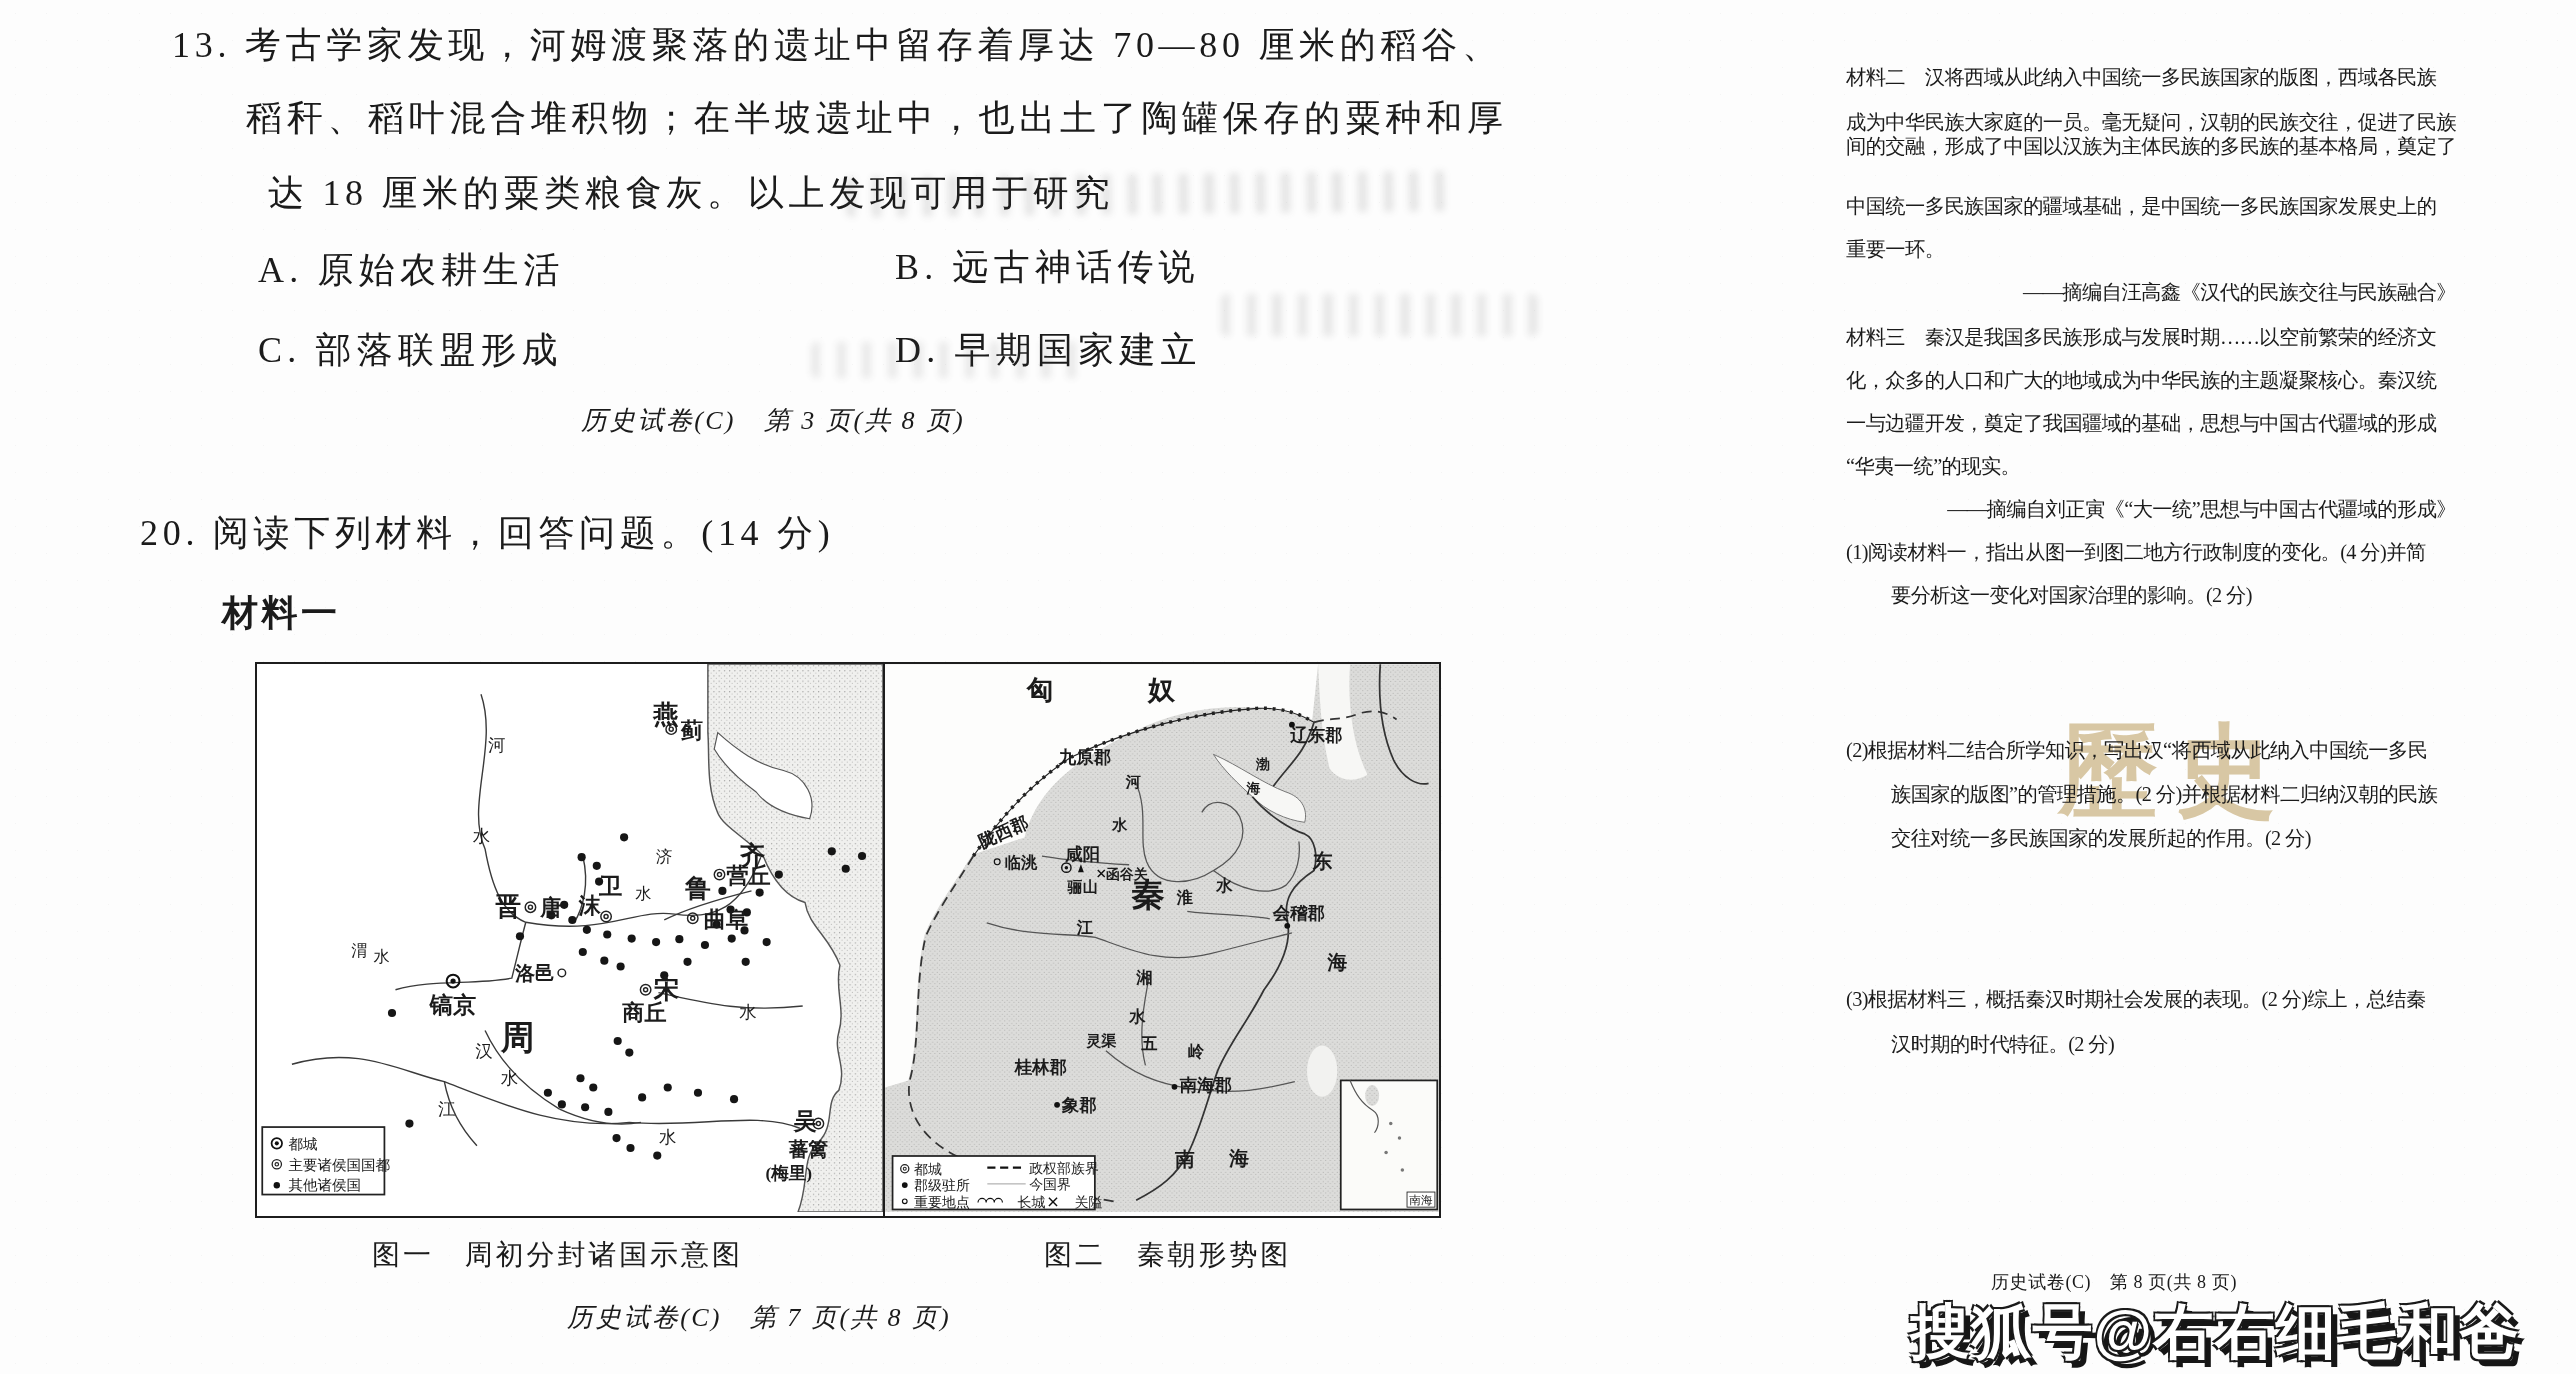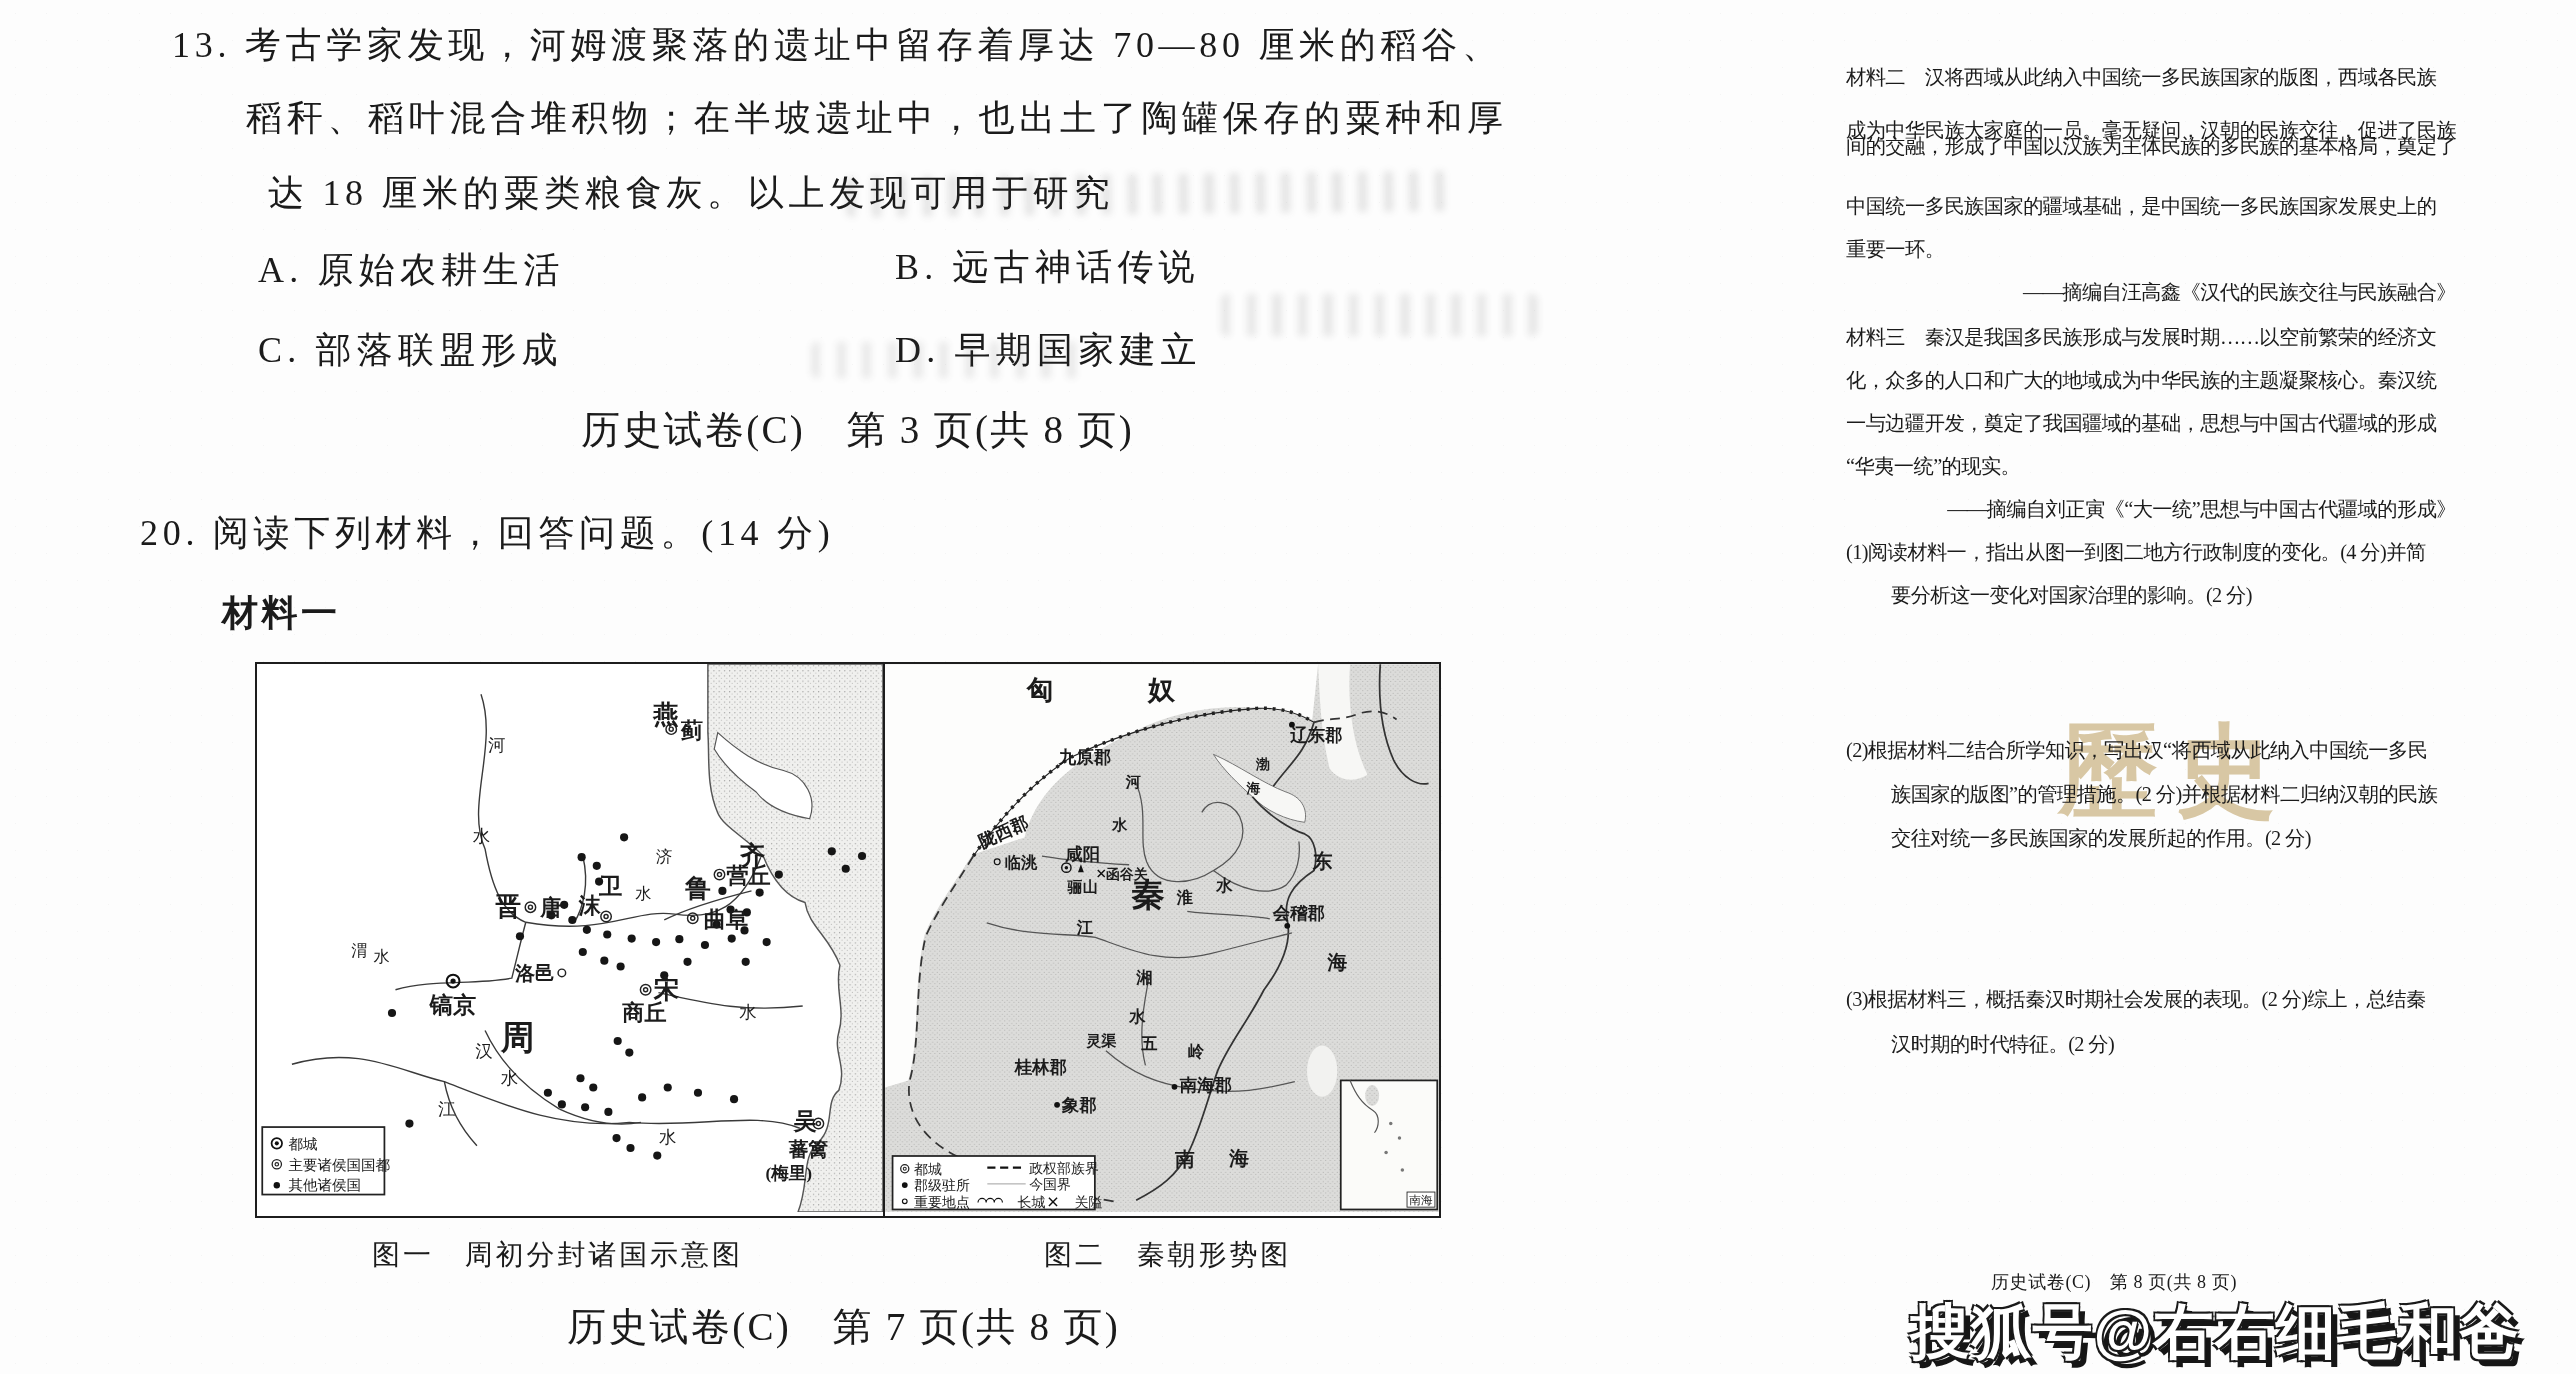--- a/index.html
+++ b/index.html
@@ -7,21 +7,21 @@
     width:2576px;height:1375px;position:relative;overflow:hidden;
     background:#fdfdfd;
     background-image:radial-gradient(circle, rgba(40,40,40,0.045) 0.7px, transparent 0.8px);
     background-size:31px 27px;
     font-family:"Liberation Serif", serif;
     color:#1b1b1b;
   }
   .t{position:absolute;white-space:nowrap;}
   .lx{font-size:36px;letter-spacing:4.7px;}           
   .opt{font-size:36px;letter-spacing:5.2px;}
-  .foot{font-size:39px;letter-spacing:2.3px;}
+  .foot{font-size:26px;letter-spacing:2.3px;font-style:italic;}
   .rx{font-size:20.3px;letter-spacing:-0.6px;}          
   .rfoot{font-size:18px;letter-spacing:0.6px;}
   .cap{font-size:28px;letter-spacing:2.9px;}
   .mat-head{font-size:36px;font-weight:bold;letter-spacing:3.5px;}
   .figure-box{
     position:absolute;left:255px;top:662px;width:1182px;height:552px;
     border:2.3px solid #1d1d1d;background:#fff;display:flex;
   }
   .map-panel{position:relative;height:100%;}
   .map-divider{width:2.9px;height:100%;background:#1d1d1d;}
@@ -344,21 +344,21 @@
 
 <div class="t cap" style="left:372px;top:1236px;">图一　周初分封诸国示意图</div>
 <div class="t cap" style="left:1044px;top:1236px;">图二　秦朝形势图</div>
 
 <div class="t foot" style="left:567px;top:1300px;">历史试卷(C)　第 7 页(共 8 页)</div>
 
 <span class="hist-wm" style="left:2058px;top:705px;">歷</span>
 <span class="hist-wm" style="left:2175px;top:705px;">史</span>
 
 <div class="t rx rcol" style="left:1846px;top:63px;">材料二　汉将西域从此纳入中国统一多民族国家的版图，西域各民族</div>
-<div class="t rx rcol" style="left:1846px;top:116px;">成为中华民族大家庭的一员。毫无疑问，汉朝的民族交往，促进了民族</div>
+<div class="t rx rcol" style="left:1846px;top:108px;">成为中华民族大家庭的一员。毫无疑问，汉朝的民族交往，促进了民族</div>
 <div class="t rx rcol" style="left:1846px;top:132px;">间的交融，形成了中国以汉族为主体民族的多民族的基本格局，奠定了</div>
 <div class="t rx rcol" style="left:1846px;top:192px;">中国统一多民族国家的疆域基础，是中国统一多民族国家发展史上的</div>
 <div class="t rx rcol" style="left:1846px;top:235px;">重要一环。</div>
 <div class="t rx rcol" style="right:120px;top:278px;">——摘编自汪高鑫《汉代的民族交往与民族融合》</div>
 
 <div class="t rx rcol" style="left:1846px;top:323px;">材料三　秦汉是我国多民族形成与发展时期……以空前繁荣的经济文</div>
 <div class="t rx rcol" style="left:1846px;top:366px;">化，众多的人口和广大的地域成为中华民族的主题凝聚核心。秦汉统</div>
 <div class="t rx rcol" style="left:1846px;top:409px;">一与边疆开发，奠定了我国疆域的基础，思想与中国古代疆域的形成</div>
 <div class="t rx rcol" style="left:1846px;top:452px;">“华夷一统”的现实。</div>
 <div class="t rx rcol" style="right:120px;top:495px;">——摘编自刘正寅《“大一统”思想与中国古代疆域的形成》</div>

